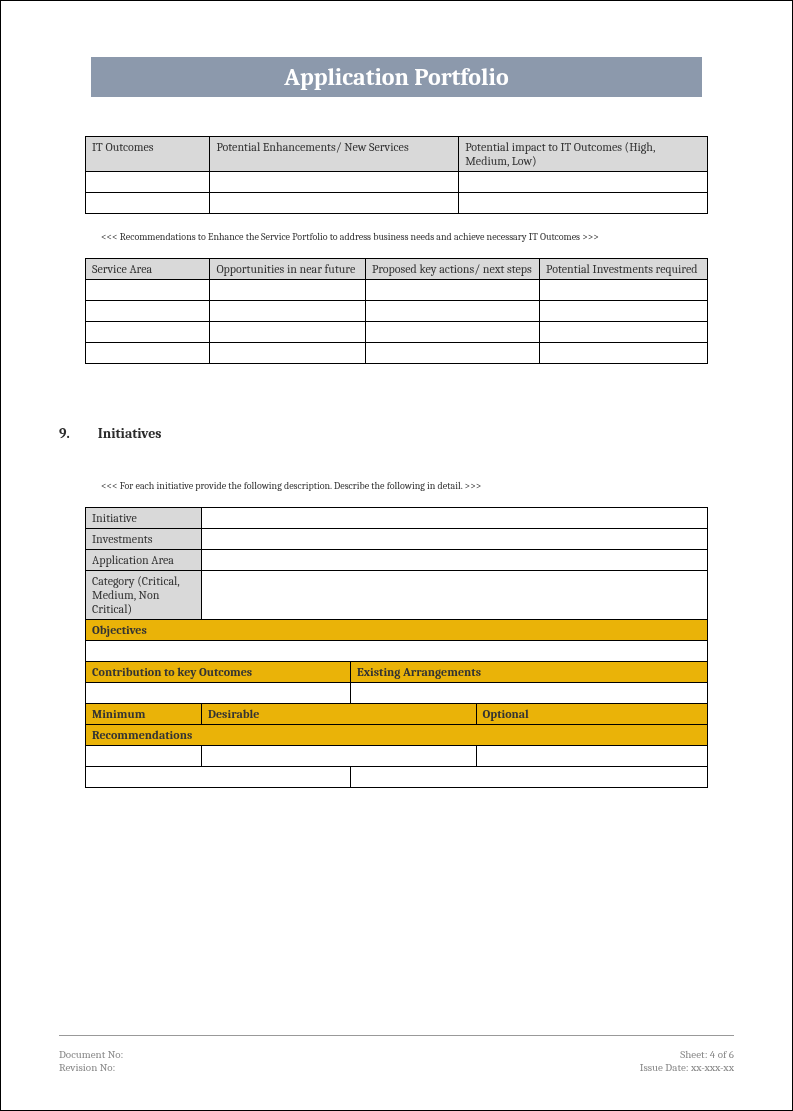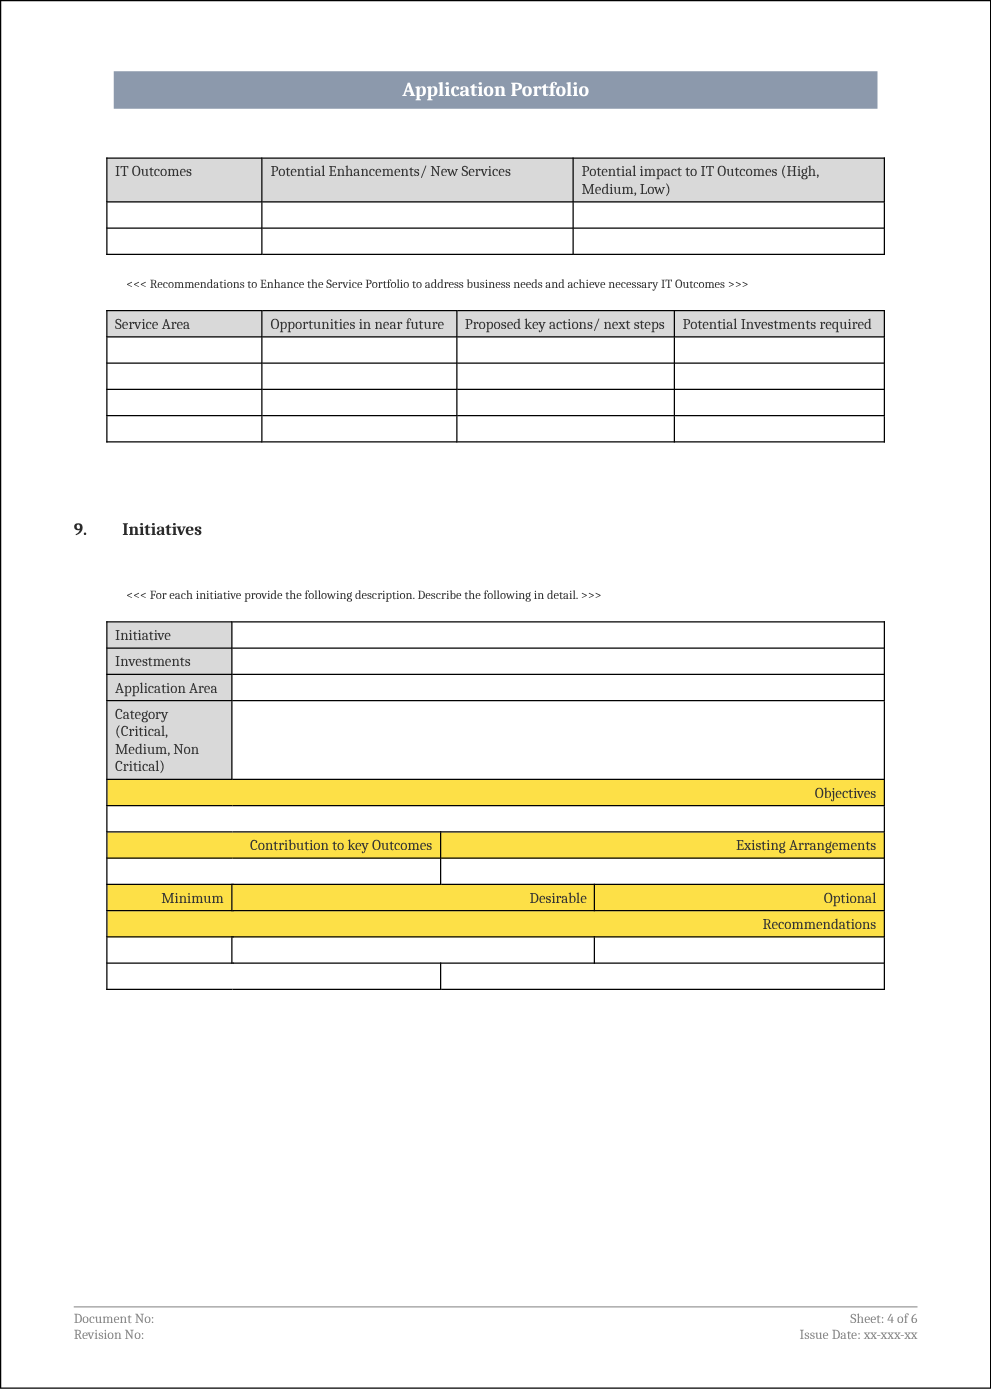--- a/index.html
+++ b/index.html
@@ -14,21 +14,21 @@
   border: 1px solid #000;
 }
 .page {
   padding: 48px 58px 0 58px;
 }
 .title-bar {
   background: #8c99ac;
   color: #fff;
   text-align: center;
   font-weight: bold;
-  font-size: 16px;
+  font-size: 24px;
   padding: 6px 0;
   margin: 8px 32px 28px 32px;
   font-family: Cambria, Georgia, serif;
 }
 .content { padding: 11px 26px; }
 table {
   border-collapse: collapse;
   width: 100%;
   margin-bottom: 16px;
 }
@@ -56,31 +56,31 @@
   font-size: 14px;
   margin: 34px 0 18px 0;
   color: #2b2b2b;
 }
 .footer {
   position: absolute;
   bottom: 36px;
   left: 58px;
   right: 58px;
   border-top: 1px solid #999;
-  padding-top: 2px;
+  padding-top: 12px;
   display: flex;
   justify-content: space-between;
   font-size: 11px;
   color: #888;
 }
 .footer .right { text-align: right; }
 .t2 td, .t2 th { font-size: 12px; }
-.t3 th.rowlabel { width: 100px; background:#d9d9d9; }
+.t3 th.rowlabel { width: 116px; background:#d9d9d9; }
 .t3 td.blank { background:#fff; }
-.t3 .subhead { background:#fde047; text-align:right; }
+.t3 .subhead { background:#eab308; text-align:left;font-weight:bold; }
 </style>
 </head>
 <body>
 
 <div class="page">
   <div class="title-bar">Application Portfolio</div>
 
   <div class="content">
 
     <table>

